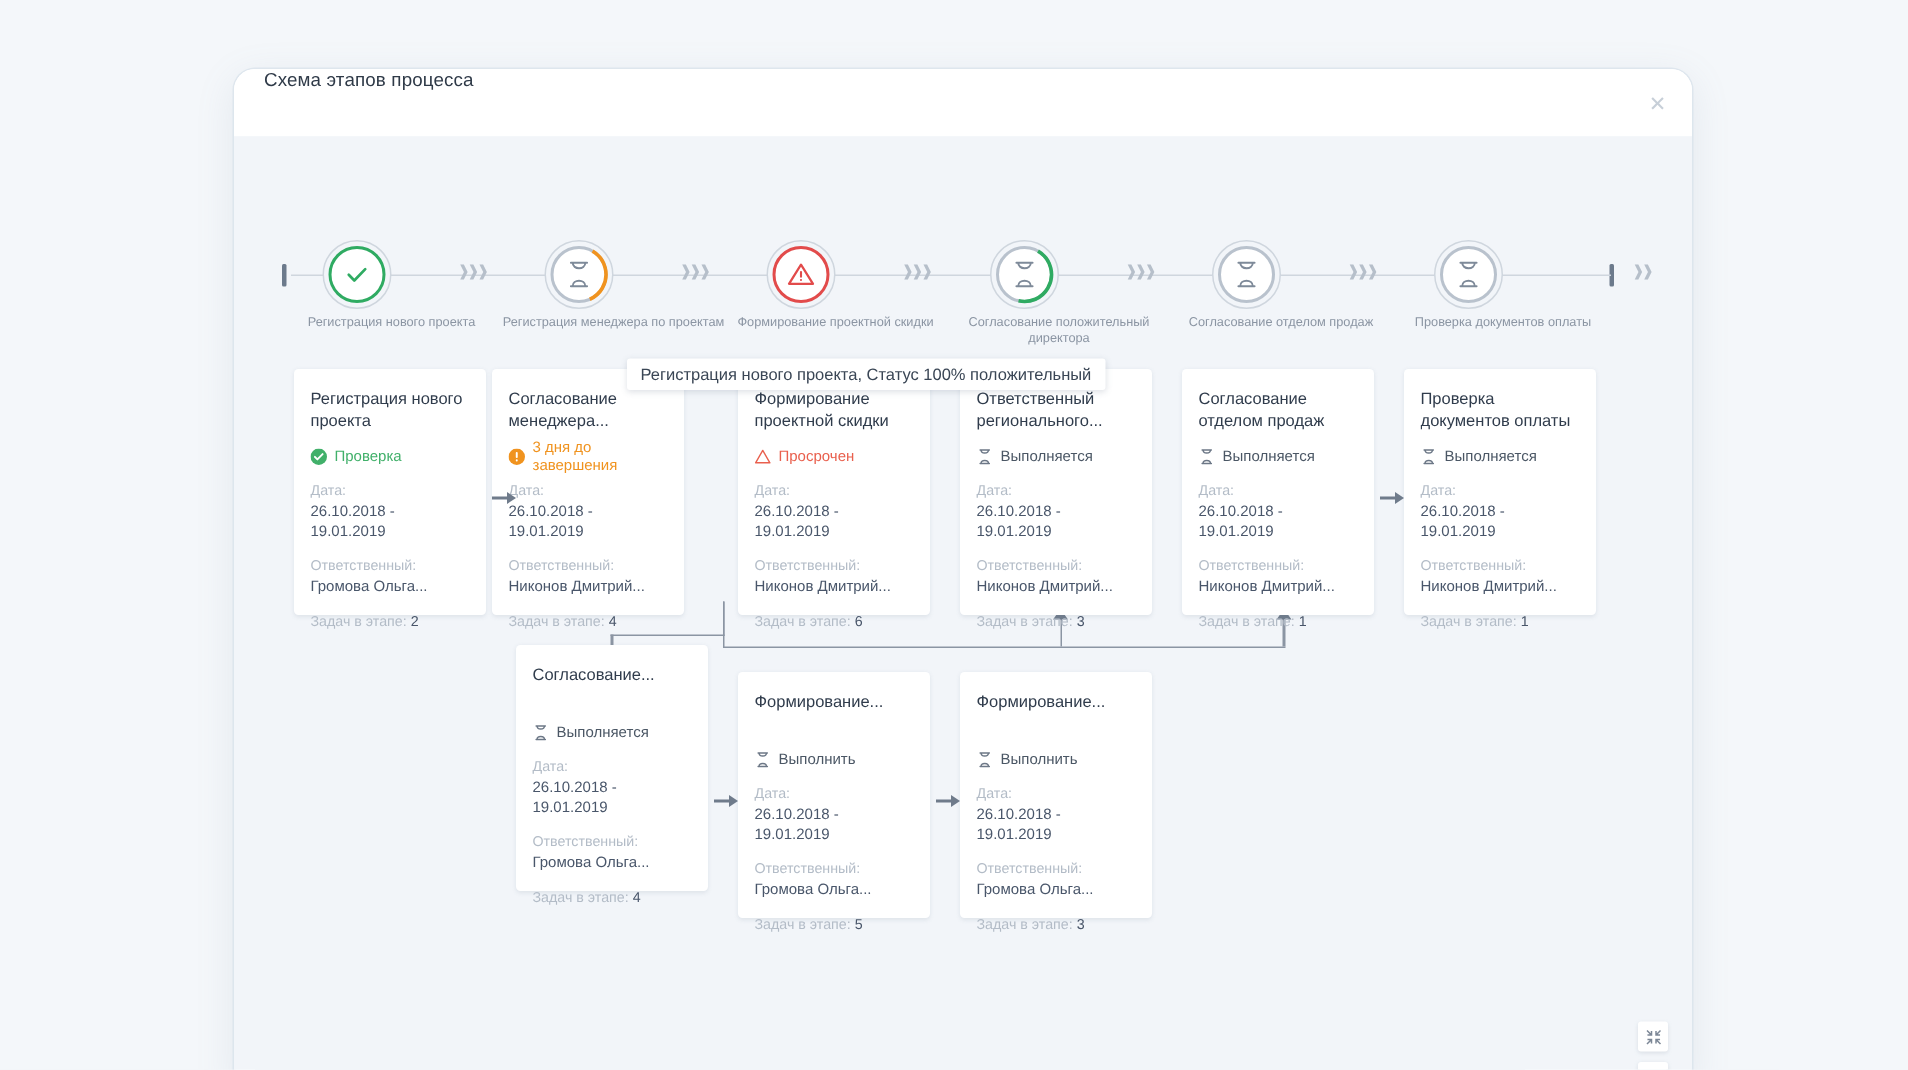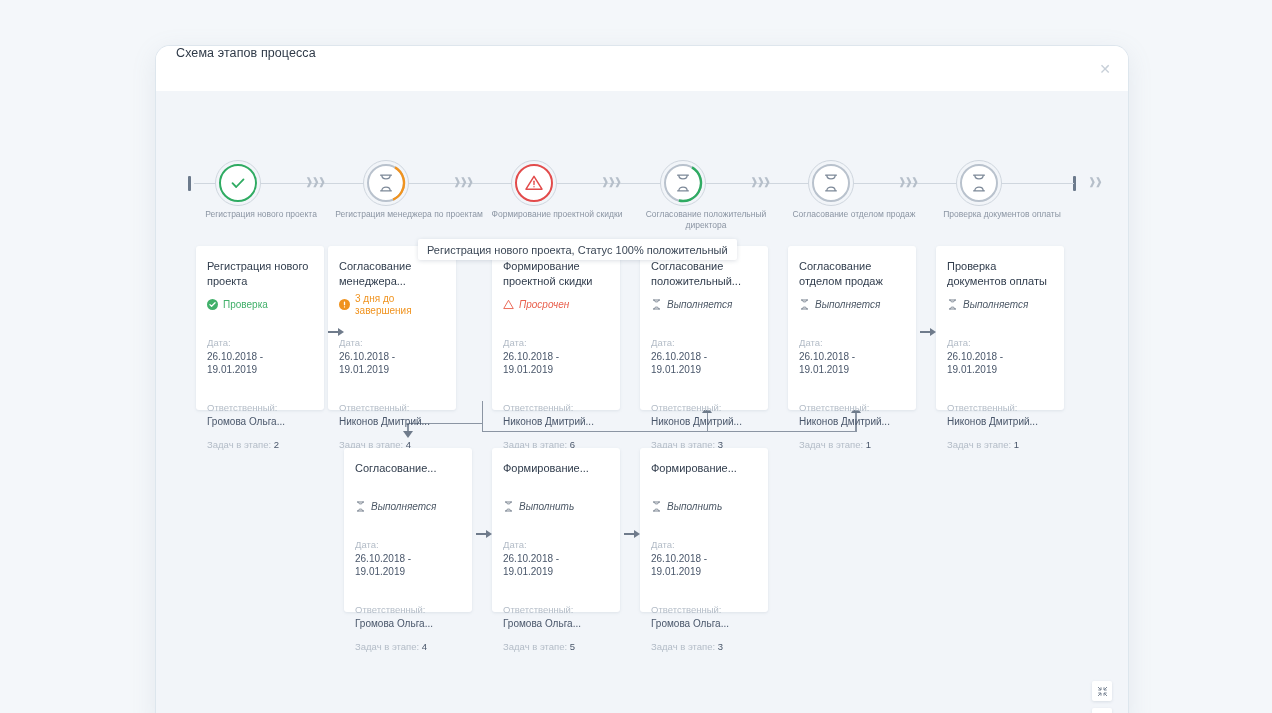--- a/index.html
+++ b/index.html
@@ -82,23 +82,23 @@
     font-size:11px;color:#303c4c;line-height:14.5px;height:30px;
     overflow:hidden;
   }
   .card .c-status{
     margin-top:9px;display:flex;align-items:center;gap:5px;
     font-size:10px;line-height:12px;height:13px;
   }
   .c-status .s-ico{width:11px;height:11px;display:flex;align-items:center;justify-content:center;flex:0 0 11px;}
   .c-status.done{color:#41b06a;}
   .c-status.warn{color:#f0931f;}
-  .c-status.over{color:#e9604e;font-style:italic;}
-  .c-status.prog{color:#4b5765;font-style:italic;}
-  .card .c-row{margin-top:26px;}
+  .c-status.over{color:#e9604e;}
+  .c-status.prog{color:#4b5765;}
+  .card .c-row{margin-top:11px;}
   .card .c-lab{font-size:9.5px;color:#b3bcc7;line-height:12px;}
   .card .c-val{font-size:10px;color:#49566a;line-height:13px;margin-top:1px;}
   .card .c-count{
     margin-top:11px;font-size:9.5px;color:#b3bcc7;line-height:12px;
   }
   .card .c-count b{color:#49566a;font-weight:normal;}
 
   .arrow-h{position:absolute;height:10px;width:16px;}
   .arrow-h .shaft{position:absolute;left:0;top:4px;width:11px;height:1.5px;background:#6f7b8b;}
   .arrow-h .head{
@@ -295,21 +295,21 @@
             <div class="c-lab">Дата:</div>
             <div class="c-val">26.10.2018 - 19.01.2019</div>
           </div>
           <div class="c-row">
             <div class="c-lab">Ответственный:</div>
             <div class="c-val">Никонов Дмитрий...</div>
           </div>
           <div class="c-count">Задач в этапе: <b>6</b></div>
         </div>
         <div class="card" style="left:484px;top:155px;">
-          <div class="c-title">Согласование положительный...</div>
+          <div class="c-title">Ответственный регионального...</div>
           <div class="c-status prog">
             <span class="s-ico">
               <svg width="11" height="11" viewBox="0 0 12 12">
                 <path d="M2.6 1.1 H9.4 M2.6 10.9 H9.4 M3.3 1.1 C3.3 4 8.7 4 8.7 1.1 M3.3 10.9 C3.3 8 8.7 8 8.7 10.9" stroke="#6d7887" stroke-width="1" fill="none" stroke-linecap="round"></path>
               </svg>
             </span>
             <span>Выполняется</span>
           </div>
           <div class="c-row">
             <div class="c-lab">Дата:</div>
@@ -356,21 +356,21 @@
             <div class="c-val">26.10.2018 - 19.01.2019</div>
           </div>
           <div class="c-row">
             <div class="c-lab">Ответственный:</div>
             <div class="c-val">Никонов Дмитрий...</div>
           </div>
           <div class="c-count">Задач в этапе: <b>1</b></div>
         </div>
       </div>
     <div id="cards-row2">
-        <div class="card" style="left:188px;top:357px;">
+        <div class="card" style="left:188px;top:339px;">
           <div class="c-title">Согласование...</div>
           <div class="c-status prog">
             <span class="s-ico">
               <svg width="11" height="11" viewBox="0 0 12 12">
                 <path d="M2.6 1.1 H9.4 M2.6 10.9 H9.4 M3.3 1.1 C3.3 4 8.7 4 8.7 1.1 M3.3 10.9 C3.3 8 8.7 8 8.7 10.9" stroke="#6d7887" stroke-width="1" fill="none" stroke-linecap="round"></path>
               </svg>
             </span>
             <span>Выполняется</span>
           </div>
           <div class="c-row">

